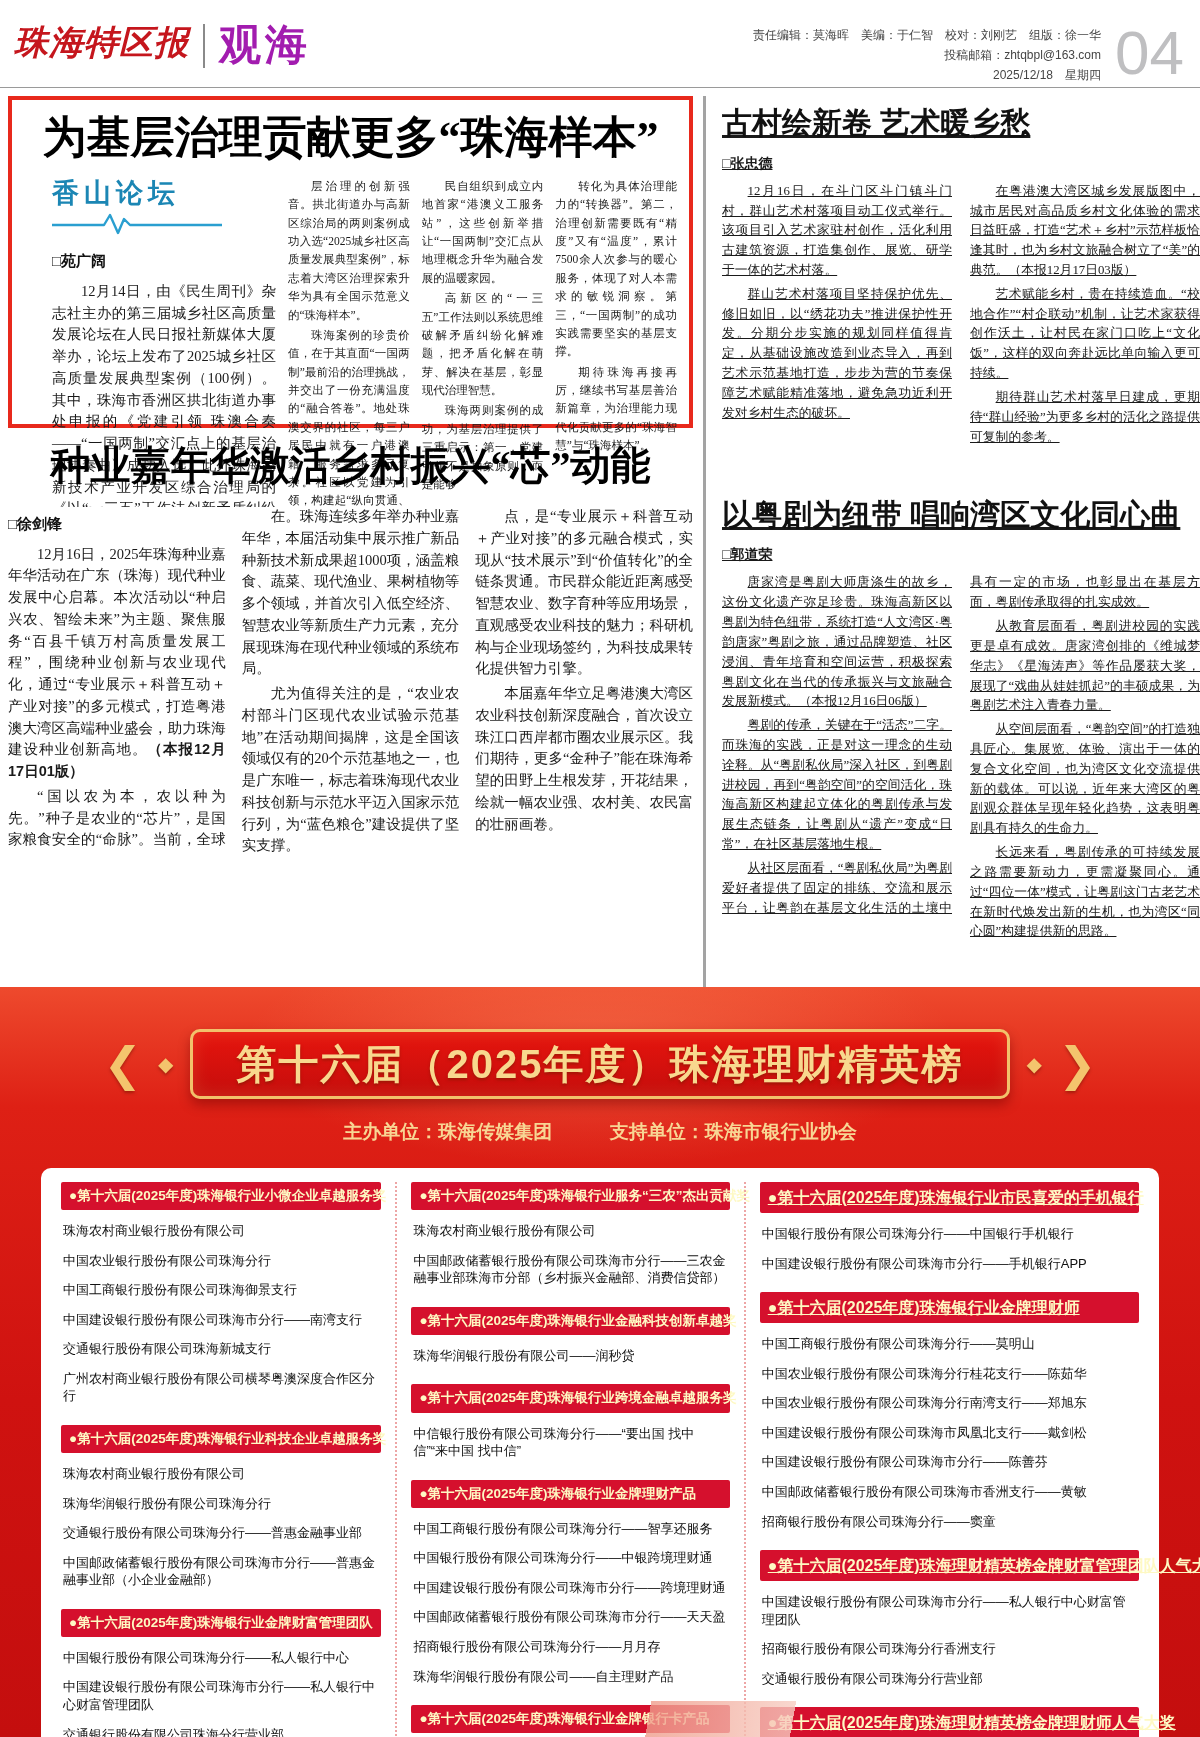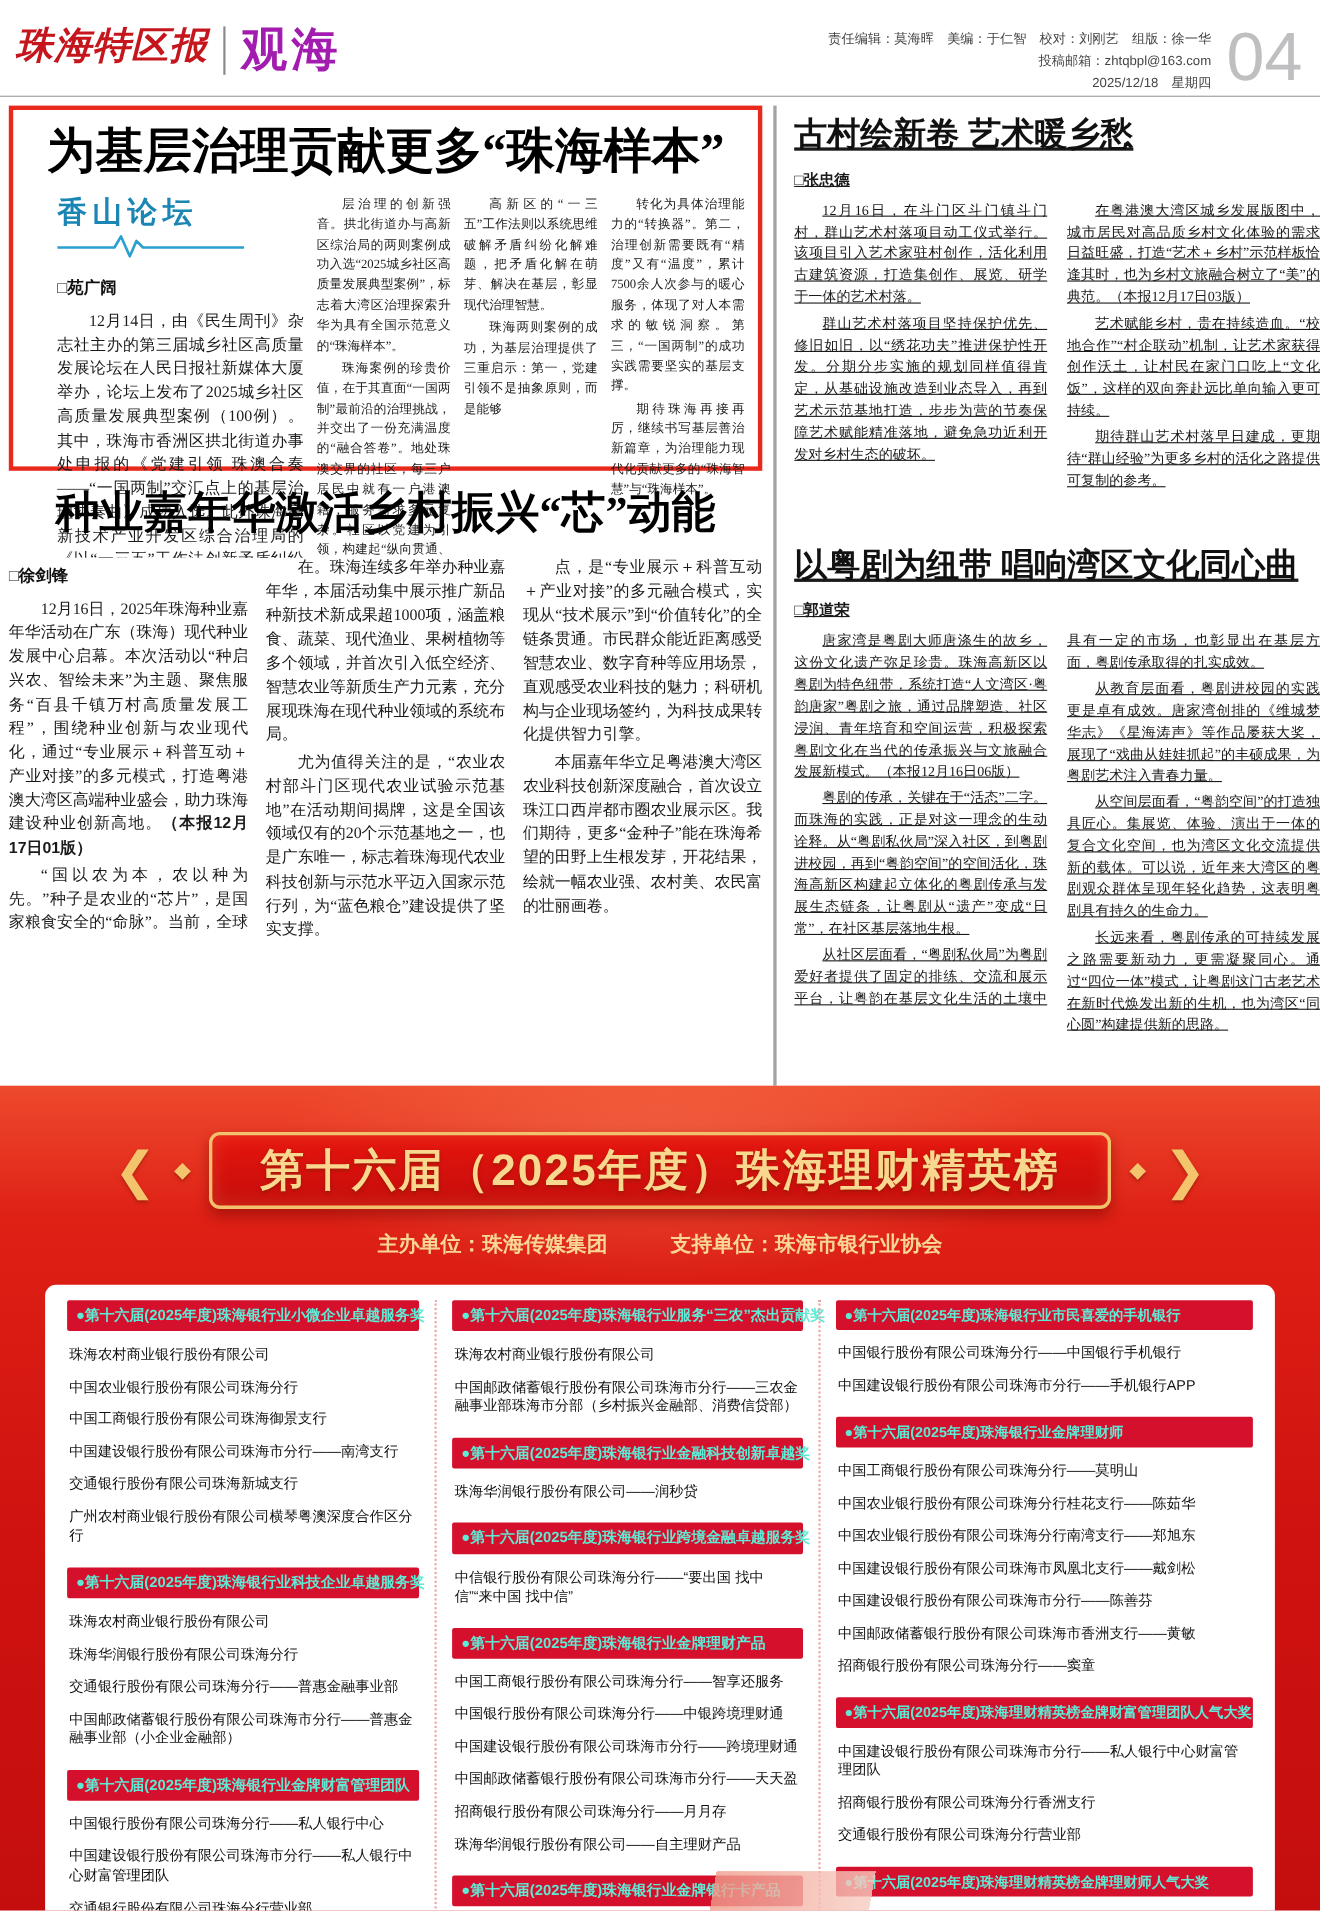--- a/index.html
+++ b/index.html
@@ -63,23 +63,23 @@
     text-shadow:0 2px 3px rgba(120,30,0,.55); white-space:nowrap; }
   .organizers { position:relative; text-align:center; margin-top:22px; color:#f8d694;
     font:700 19px/1.2 "Liberation Sans", sans-serif; }
   .organizers span { margin:0 26px; }
   .panel { position:relative; width:1118px; margin:24px auto 0; background:#fff; border-radius:10px;
     padding:14px 6px 18px; display:flex; min-height:560px; }
   .acol { padding:0 14px; }
   .acol1 { width:31.5%; } .acol2 { width:31.5%; } .acol3 { width:37%; }
   .acol + .acol { border-left:2px dotted #eda5a5; }
   .award + .award { margin-top:20px; }
-  .abar { background:#d5102d; color:#5eead4; font:700 13.5px/1.2 "Liberation Sans", sans-serif;
+  .abar { background:#d5102d; color:#fef9c3; font:700 13.5px/1.2 "Liberation Sans", sans-serif;
     padding:6px 8px; border-radius:2px; white-space:nowrap; }
-  .acol3 .abar { font-size:13px; }
+  .acol3 .abar { font-size:16px;text-decoration:underline; }
   .aitem { font:500 13px/1.35 "Liberation Sans", sans-serif; color:#111; margin:12px 2px; }
 </style>
 </head>
 <body>
 
 <div class="header">
   <div class="masthead-name">珠海特区报</div>
   <div class="masthead-divider"></div>
   <div class="section-name">观海</div>
   <div class="header-right">
@@ -107,20 +107,21 @@
           </div>
           <div class="byline">□苑广阔</div>
           <p class="para"><span>12月14日，由《民生周刊》杂志社主办的第三届城乡社区高质量发展论坛在人民日报社新媒体大厦举办，论坛上发布了2025城乡社区高质量发展典型案例（100例）。其中，珠海市香洲区拱北街道办事处申报的《党建引领 珠澳合奏——“一国两制”交汇点上的基层治理协奏曲》成功入选。此外珠海高新技术产业开发区综合治理局的《以“一三五”工作法创新矛盾纠纷排查化解新模式》也同步上榜，跻身全国典型，为大湾区基层治理提供了多元实践样本。</span></p>
 
         </div>
         <div class="mcoln">
           <p class="para">层治理的创新强音。拱北街道办与高新区综治局的两则案例成功入选“2025城乡社区高质量发展典型案例”，标志着大湾区治理探索升华为具有全国示范意义的“珠海样本”。</p>
           <p class="para">珠海案例的珍贵价值，在于其直面“一国两制”最前沿的治理挑战，并交出了一份充满温度的“融合答卷”。地处珠澳交界的社区，每三户居民中就有一户港澳籍，服务需求多元复杂。社区以党建为引领，构建起“纵向贯通、横向联动”的治理体系，将制度优势转化为治理效能。从“珠澳同心植物园”到“口岸暖客厅”，从培育珠澳居</p>
         </div>
         <div class="mcoln">
+          <p class="para">民自组织到成立内地首家“港澳义工服务站”，这些创新举措让“一国两制”交汇点从地理概念升华为融合发展的温暖家园。</p>
           <p class="para">高新区的“一三五”工作法则以系统思维破解矛盾纠纷化解难题，把矛盾化解在萌芽、解决在基层，彰显现代治理智慧。</p>
           <p class="para">珠海两则案例的成功，为基层治理提供了三重启示：第一，党建引领不是抽象原则，而是能够</p>
         </div>
         <div class="mcoln">
           <p class="para">转化为具体治理能力的“转换器”。第二，治理创新需要既有“精度”又有“温度”，累计7500余人次参与的暖心服务，体现了对人本需求的敏锐洞察。第三，“一国两制”的成功实践需要坚实的基层支撑。</p>
           <p class="para">期待珠海再接再厉，继续书写基层善治新篇章，为治理能力现代化贡献更多的“珠海智慧”与“珠海样本”。</p>
         </div>
       </div>
     </div>
 

